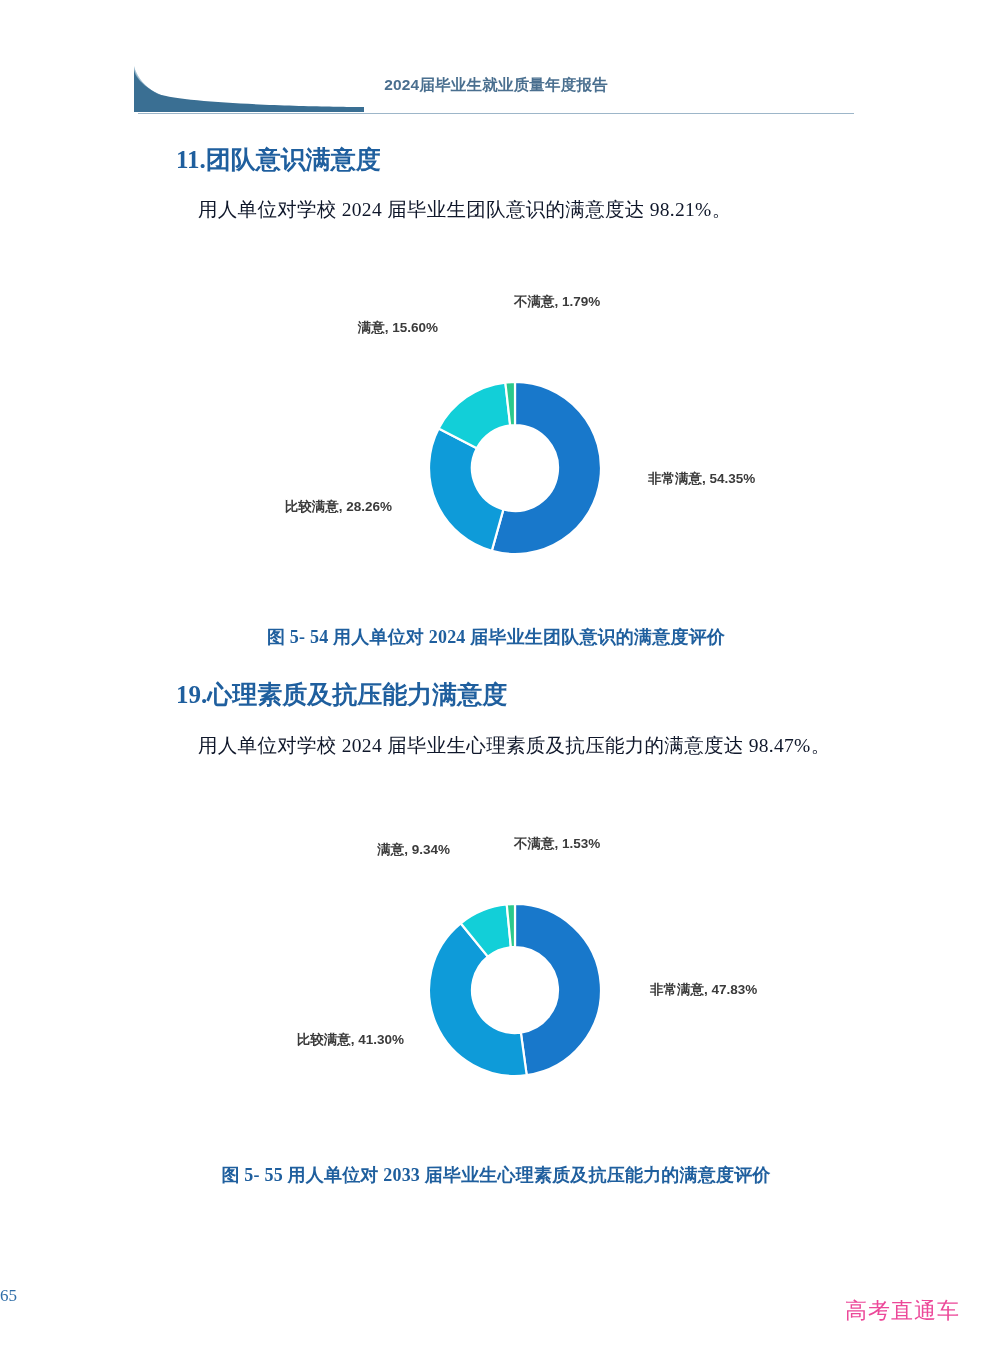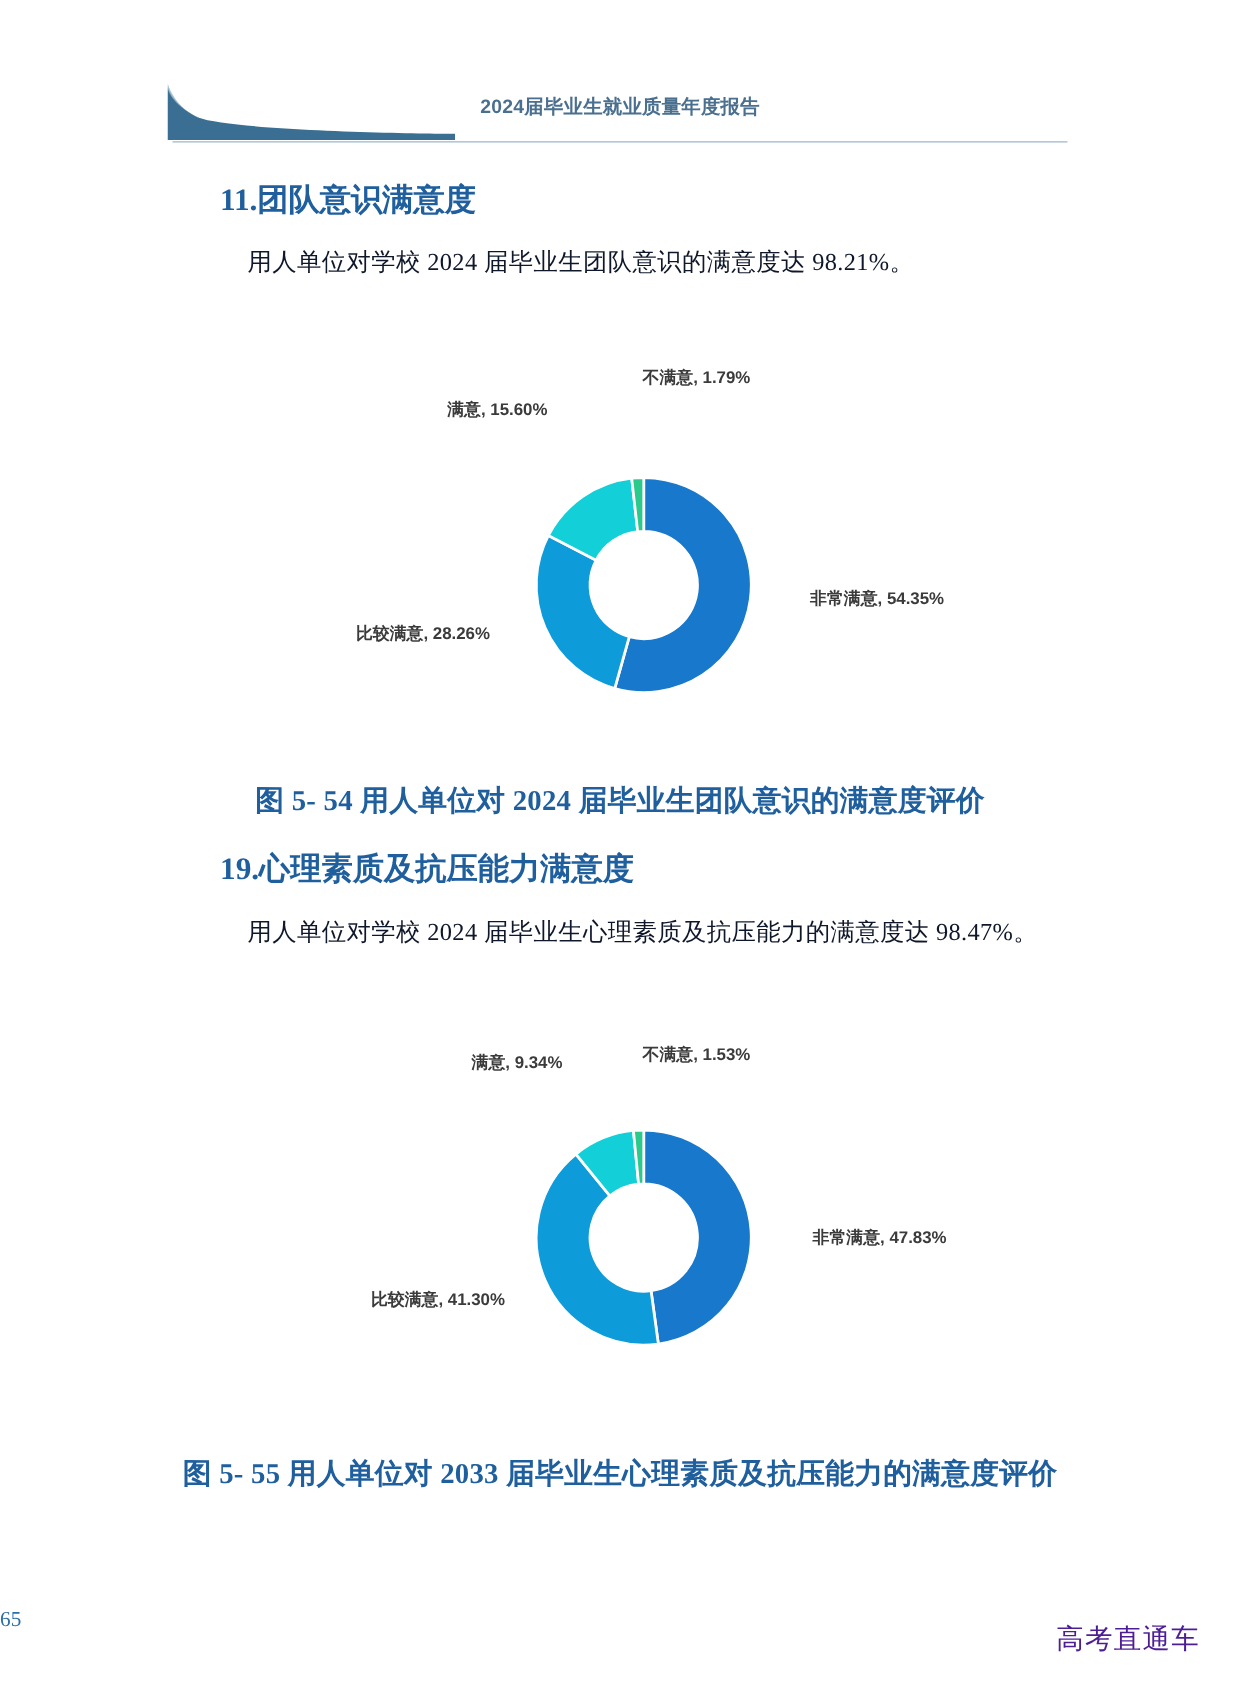--- a/index.html
+++ b/index.html
@@ -65,21 +65,21 @@
     color: #0f172a;
     white-space: nowrap;
     letter-spacing: .3px;
     margin-left: 22px;
   }
   .fig-caption {
     position: absolute;
     left: 0; width: 992px;
     text-align: center;
     font-family: "Liberation Serif", "DejaVu Serif", serif;
-    font-size: 23px;
+    font-size: 18px;
     font-weight: 700;
     color: #1f5f9e;
     letter-spacing: .2px;
   }
 
   
   .chart-block { position: absolute; left: 0; width: 992px; }
   .chart-svg { display: block; }
   .donut-label {
     font-family: "Liberation Sans", "DejaVu Sans", sans-serif;
@@ -97,21 +97,21 @@
     font-family: "Liberation Serif", "DejaVu Serif", serif;
     font-size: 17px;
     color: #2f6ea8;
   }
   .watermark {
     position: absolute;
     right: 32px; top: 1296px;
     font-family: "Liberation Sans", "DejaVu Sans", sans-serif;
     font-size: 22px;
     font-weight: 400;
-    color: #4c1d95;
+    color: #ec4899;
     letter-spacing: 1px;
     user-select: none;
   }
 </style>
 </head>
 <body>
 
 <div class="page-header">
   <div class="header-wave">
     <svg width="230" height="48" viewBox="0 0 230 48" aria-hidden="true">

